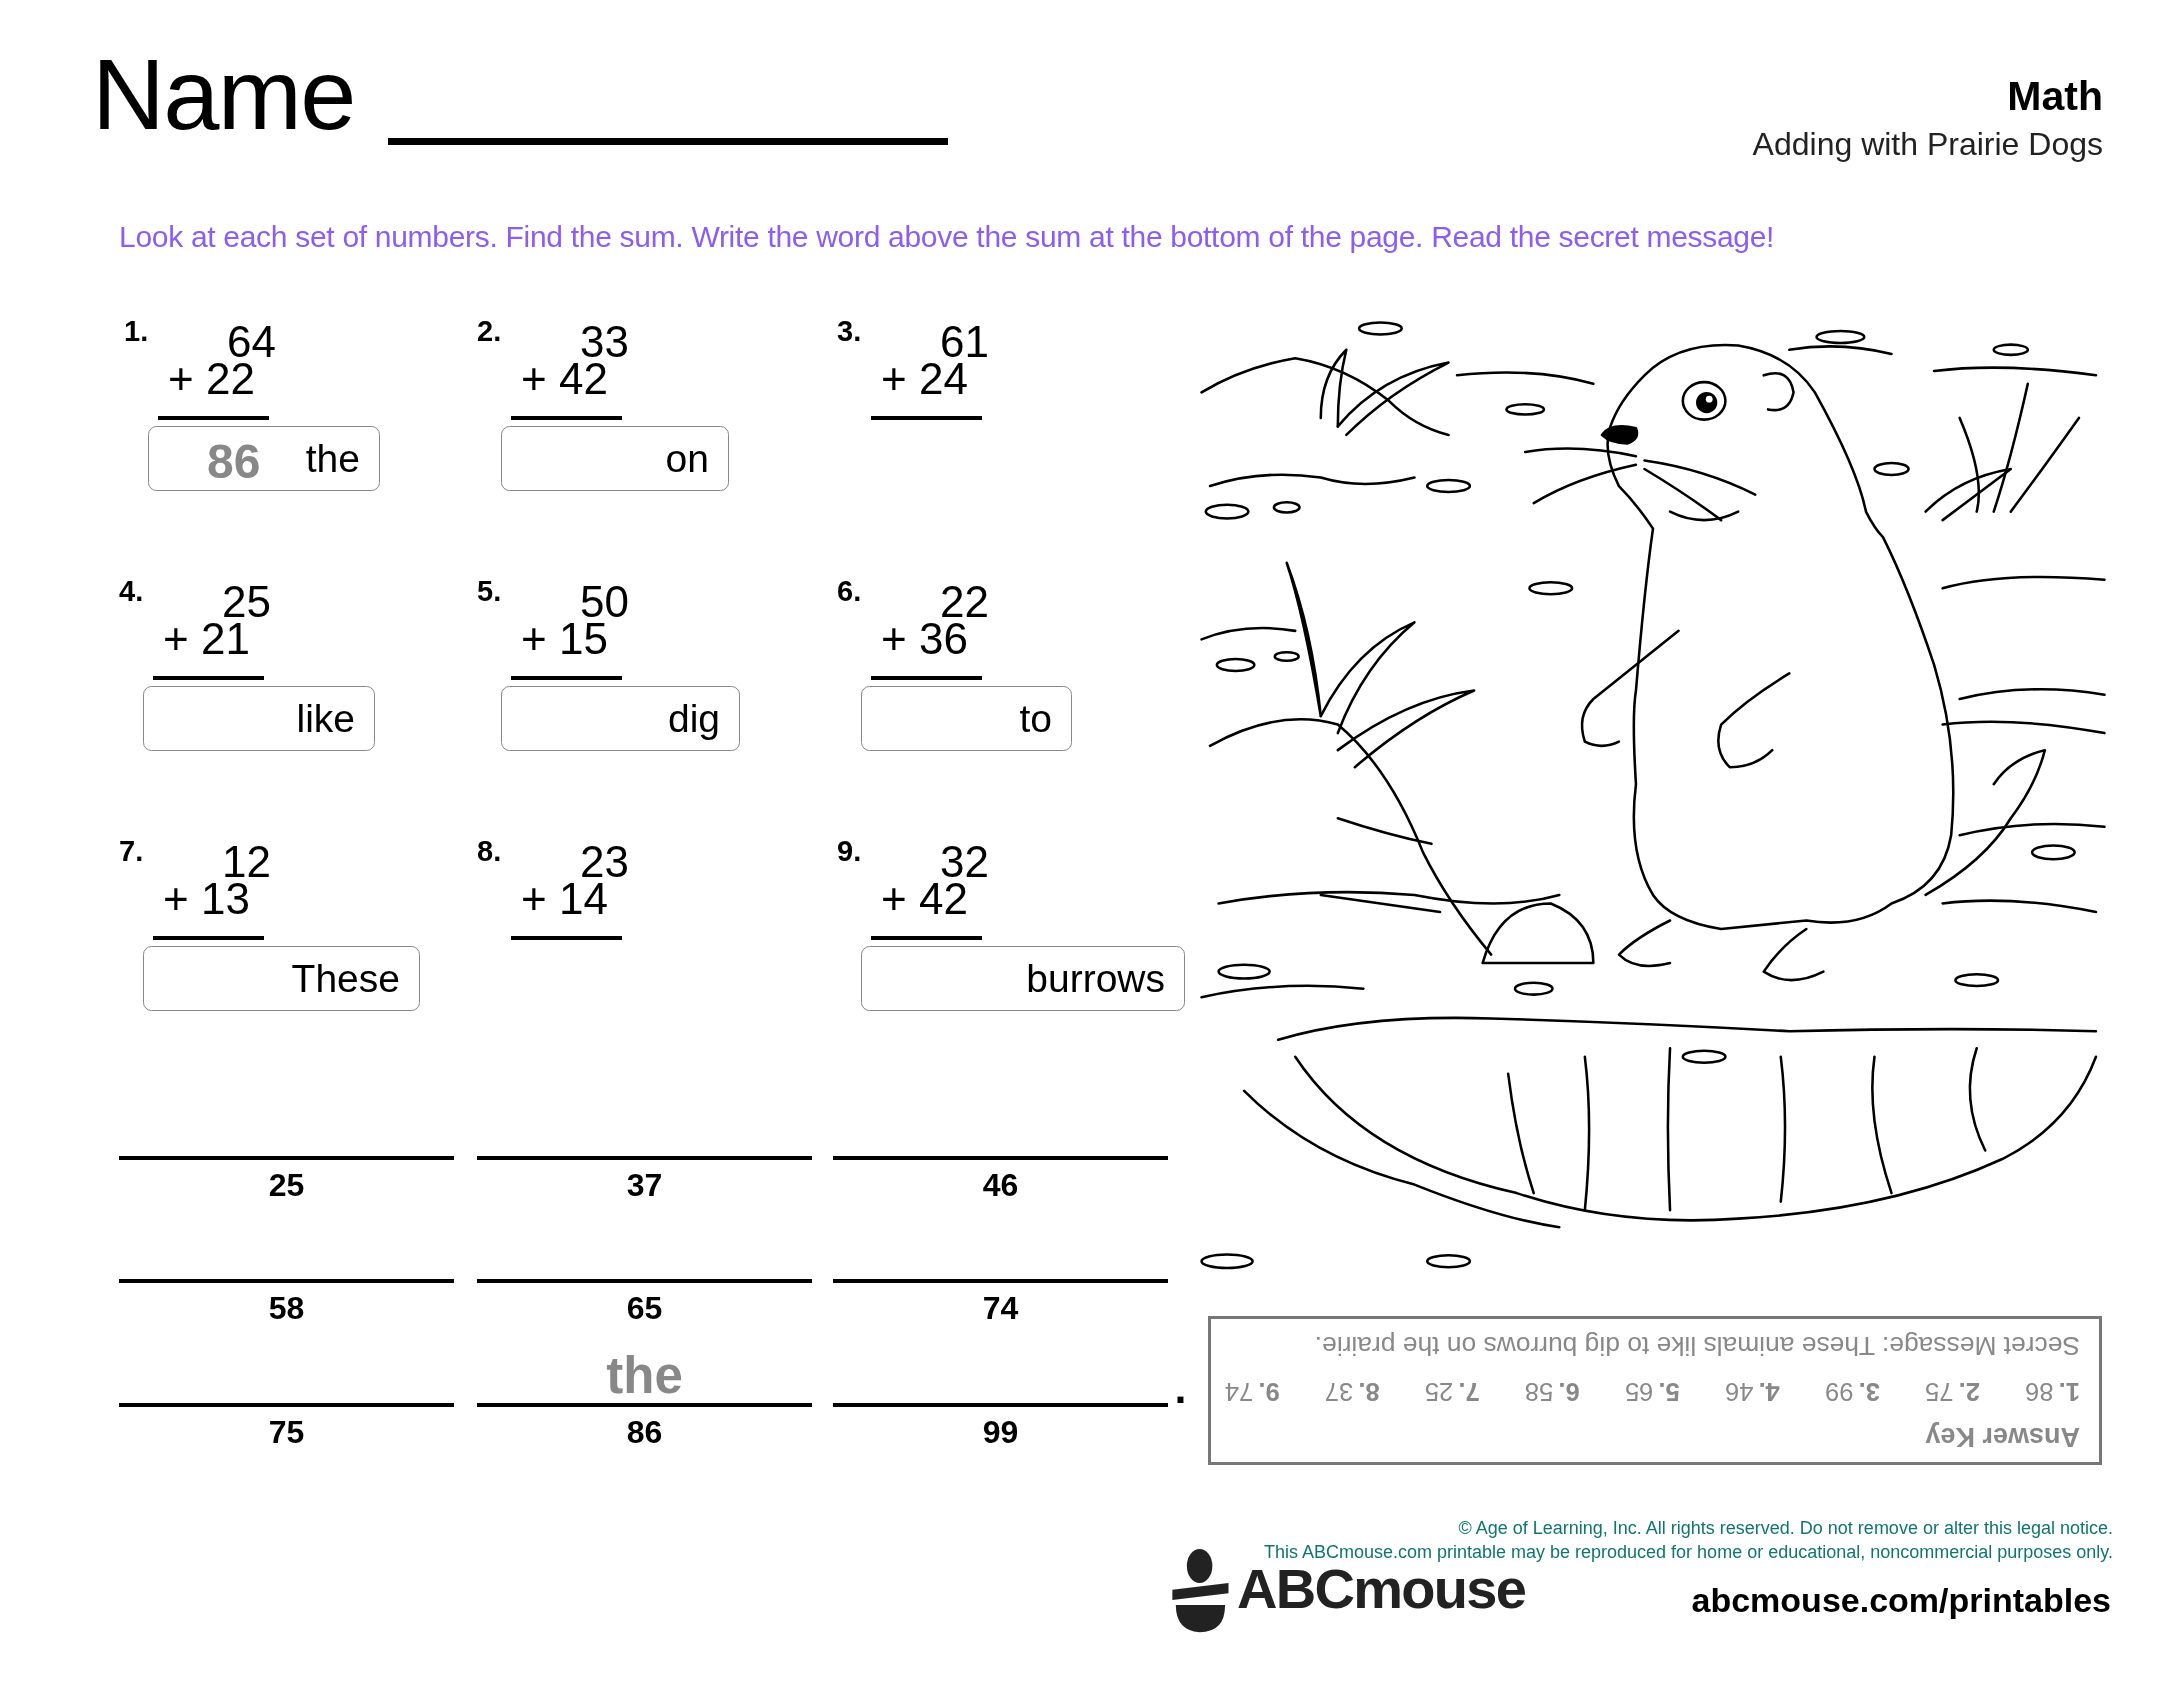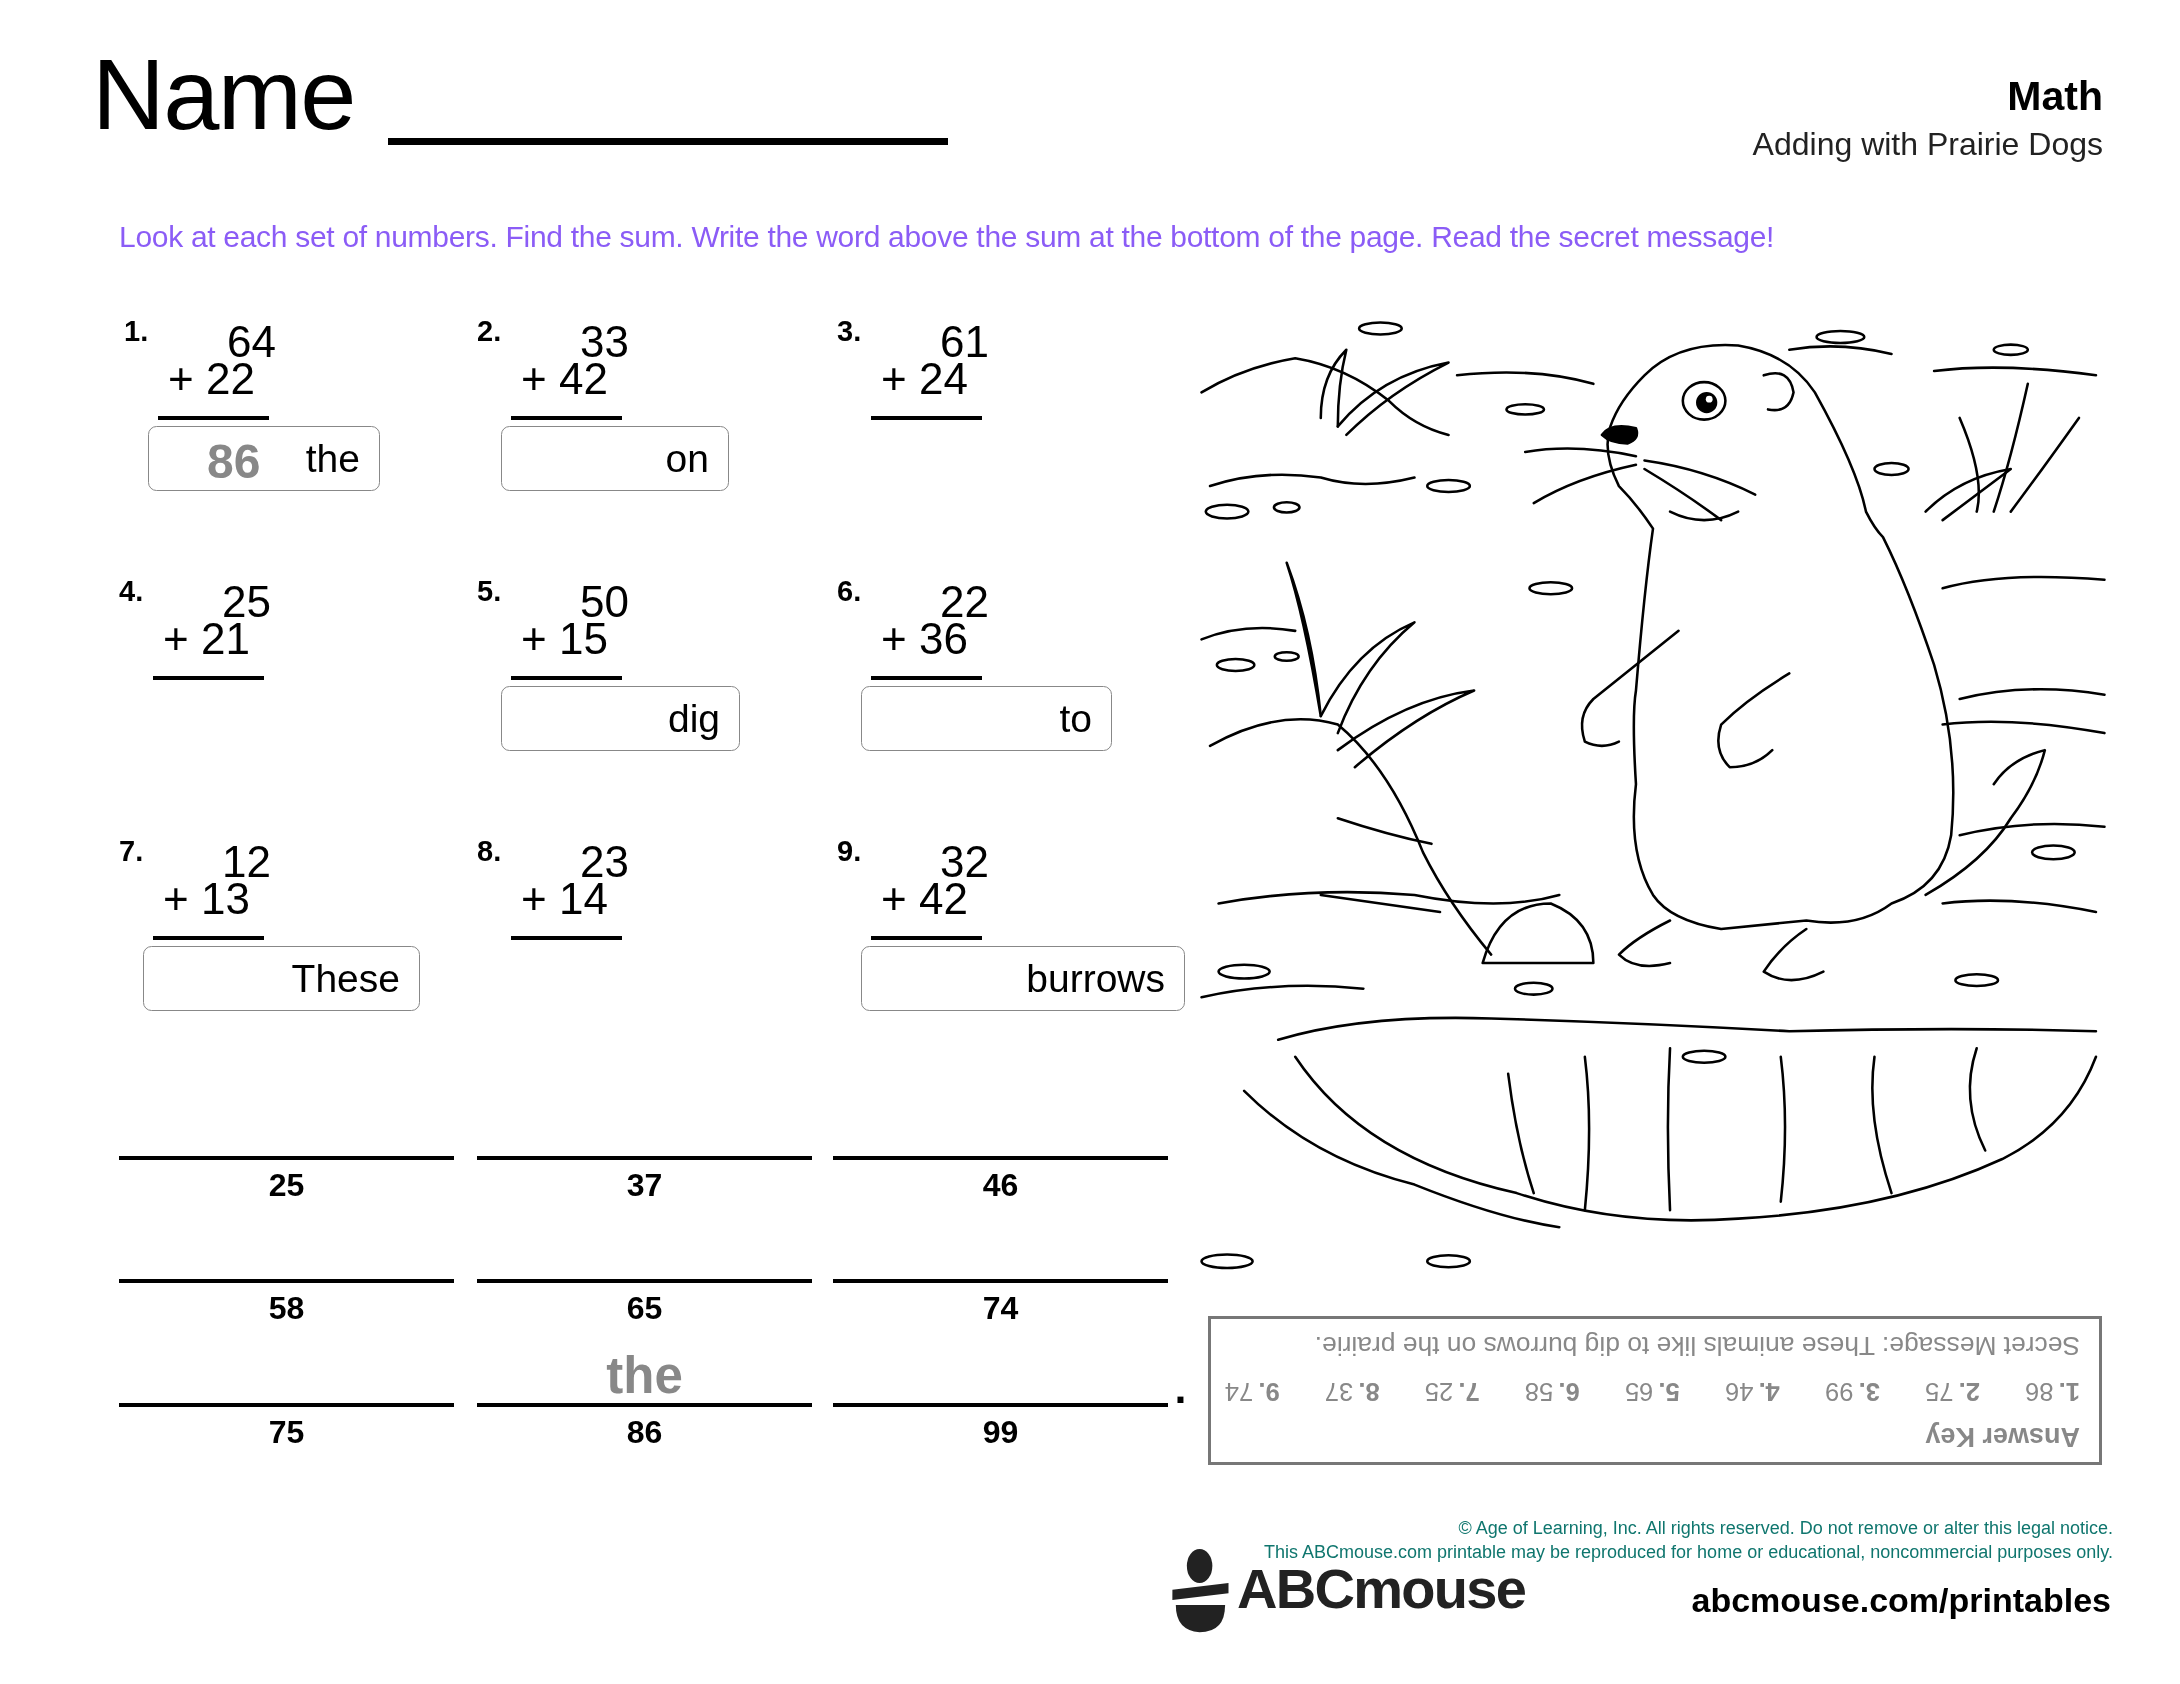--- a/index.html
+++ b/index.html
@@ -68,36 +68,39 @@
   <span class="top">61</span>
   <span class="bot">+ 24</span>
   <div class="rule"></div>
 </div>
 
 <div class="prob" style="left:119px;top:575px;">
   <span class="num">4.</span>
   <span class="top">25</span>
   <span class="bot">+ 21</span>
   <div class="rule"></div>
+  <div class="box" style="width:232px;">
+    <span class="word">like</span>
+  </div>
 </div>
 <div class="prob" style="left:477px;top:575px;">
   <span class="num">5.</span>
   <span class="top">50</span>
   <span class="bot">+ 15</span>
   <div class="rule"></div>
   <div class="box" style="width:239px;">
     <span class="word">dig</span>
   </div>
 </div>
 <div class="prob" style="left:837px;top:575px;">
   <span class="num">6.</span>
   <span class="top">22</span>
   <span class="bot">+ 36</span>
   <div class="rule"></div>
-  <div class="box" style="width:251px;">
+  <div class="box" style="width:211px;">
     <span class="word">to</span>
   </div>
 </div>
 
 <div class="prob" style="left:119px;top:835px;">
   <span class="num">7.</span>
   <span class="top">12</span>
   <span class="bot">+ 13</span>
   <div class="rule"></div>
   <div class="box" style="width:277px;">

